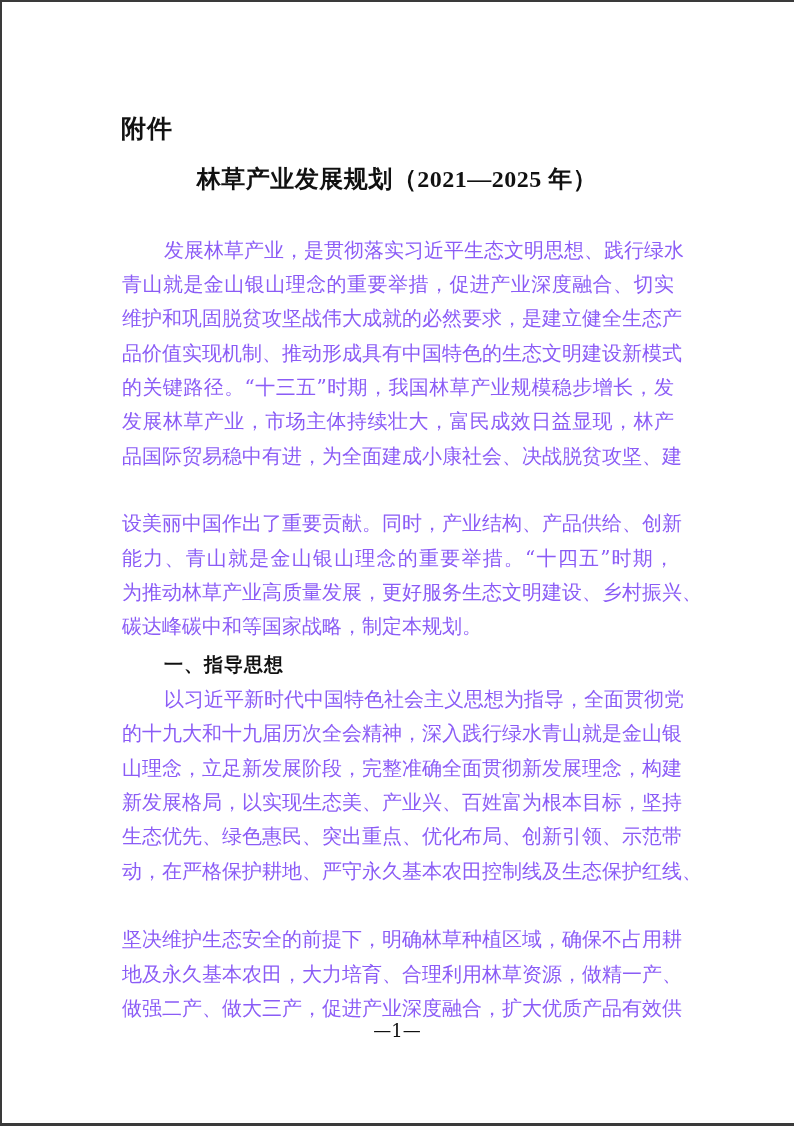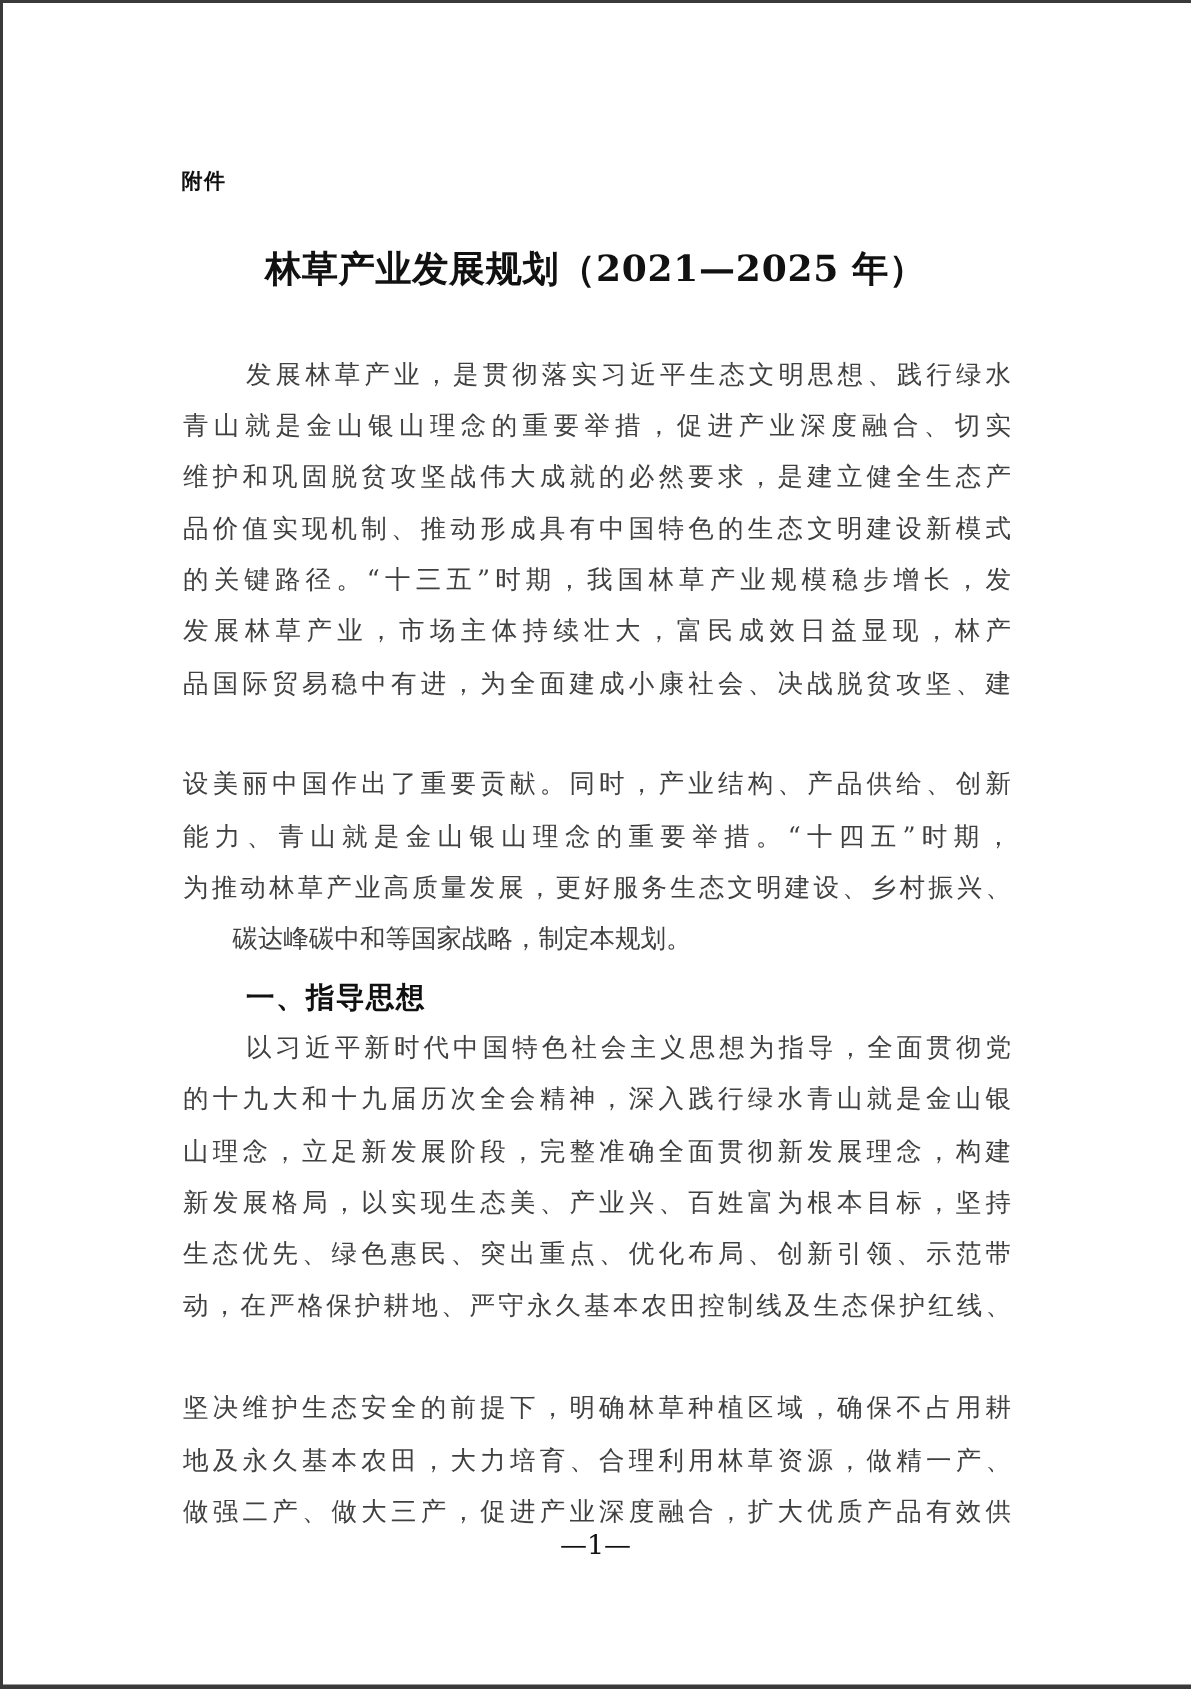--- a/index.html
+++ b/index.html
@@ -9,34 +9,34 @@
     font-family: "DejaVu Serif", "Liberation Serif", serif;
     color: #1a1a1a;
   }
   .frame-top { position: absolute; left: 0; top: 0; width: 794px; height: 2px; background: #3a3a3a; }
   .frame-left { position: absolute; left: 0; top: 0; width: 2px; height: 1126px; background: #3a3a3a; }
   .frame-bottom { position: absolute; left: 0; top: 1123px; width: 794px; height: 3px; background: #3a3a3a; }
   .page { position: absolute; left: 0; top: 0; width: 794px; height: 1126px; }
   .attachment {
     position: absolute; left: 121px; top: 112px;
     font-family: "DejaVu Sans", "Liberation Sans", sans-serif;
-    font-weight: bold; font-size: 14px; letter-spacing: 1px; color: #111;
+    font-weight: bold; font-size: 25px; letter-spacing: 1px; color: #111;
   }
   .title {
     position: absolute; left: 0; width: 794px; top: 163px; text-align: center;
-    font-weight: bold; font-size: 24px; color: #111; letter-spacing: 0.5px;
+    font-weight: bold; font-size: 24px; color: #111; letter-spacing: 0.5px; font-family: Liberation Serif, serif;
   }
   .line {
     position: absolute; left: 122px; width: 552px;
-    font-size: 17px; line-height: 24px; white-space: nowrap;
+    font-size: 20px; line-height: 24px; white-space: nowrap;
     text-align: justify; text-align-last: justify;
-    color: #404040;
+    color: #8b5cf6;
   }
   .line.indent { left: 164px; width: 510px; }
-  .line.last { text-align-last: left; margin-left: 33px; }
+  .line.last { text-align-last: left; }
   .heading {
     position: absolute; left: 164px; top: 652px;
     font-family: Liberation Sans, sans-serif;
     font-weight: bold; font-size: 19px; color: #111; letter-spacing: 1px;
   }
   .page-number {
     position: absolute; left: 0; width: 794px; top: 1020px; text-align: center;
     font-size: 18px; color: #111;
   }
 </style>

